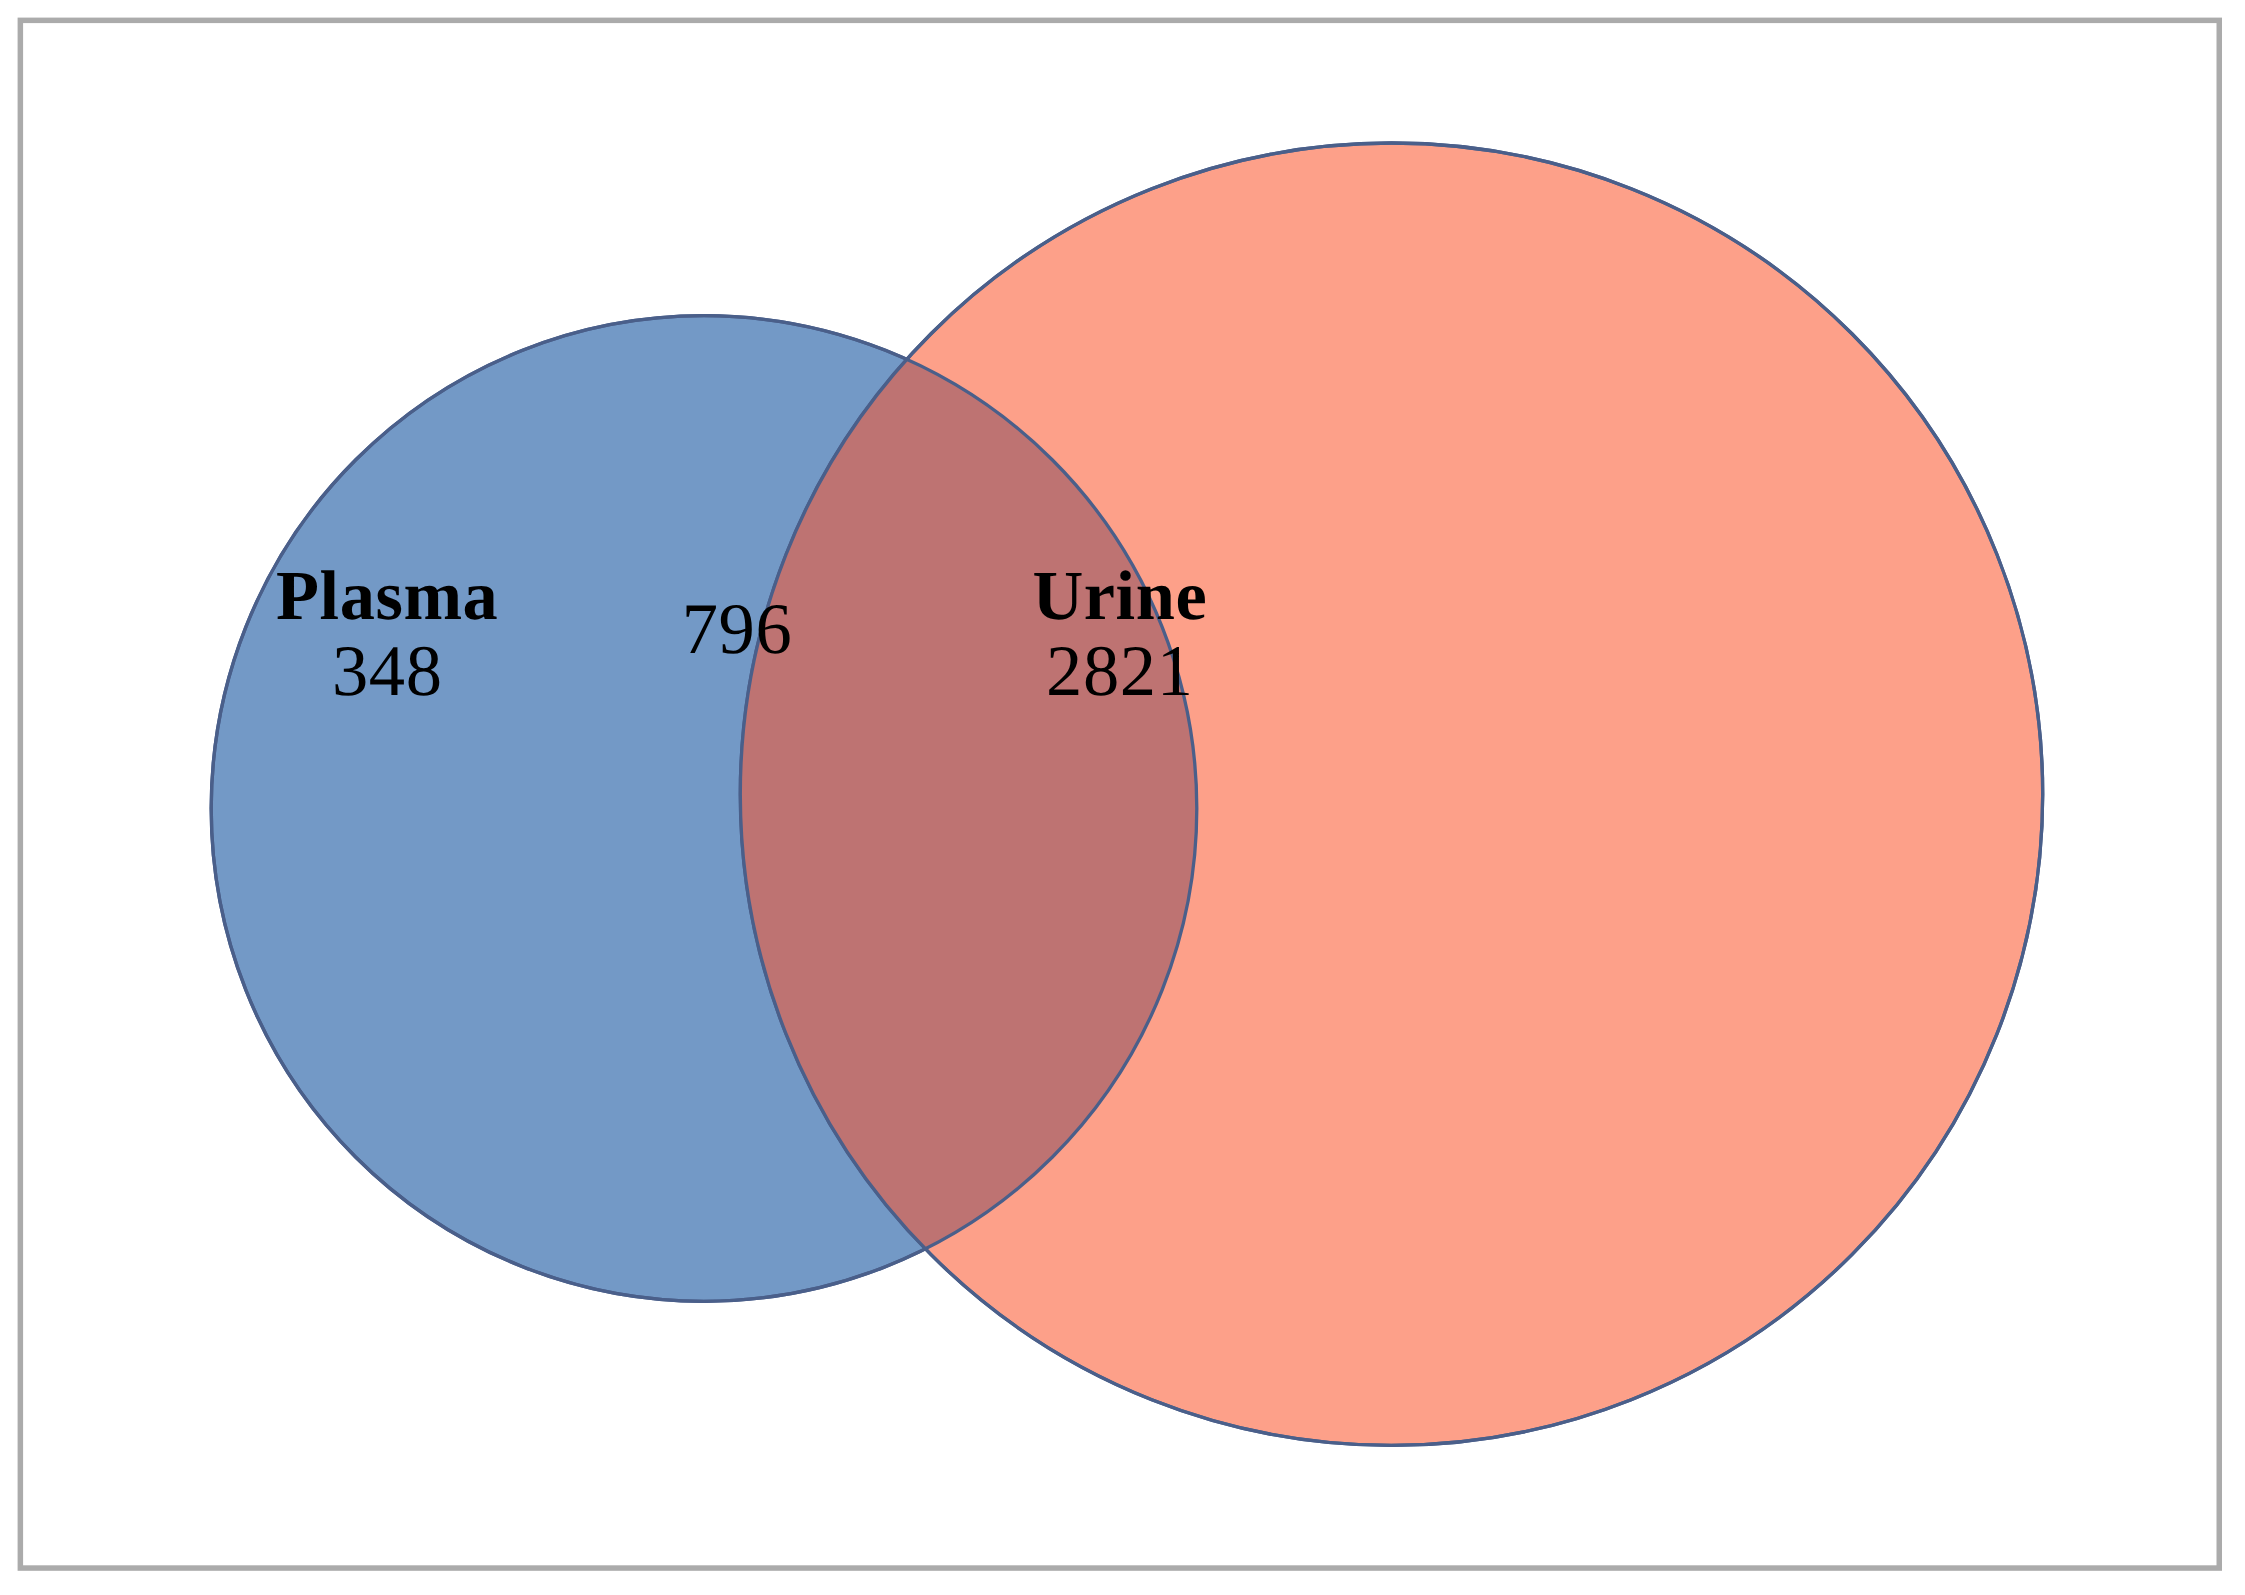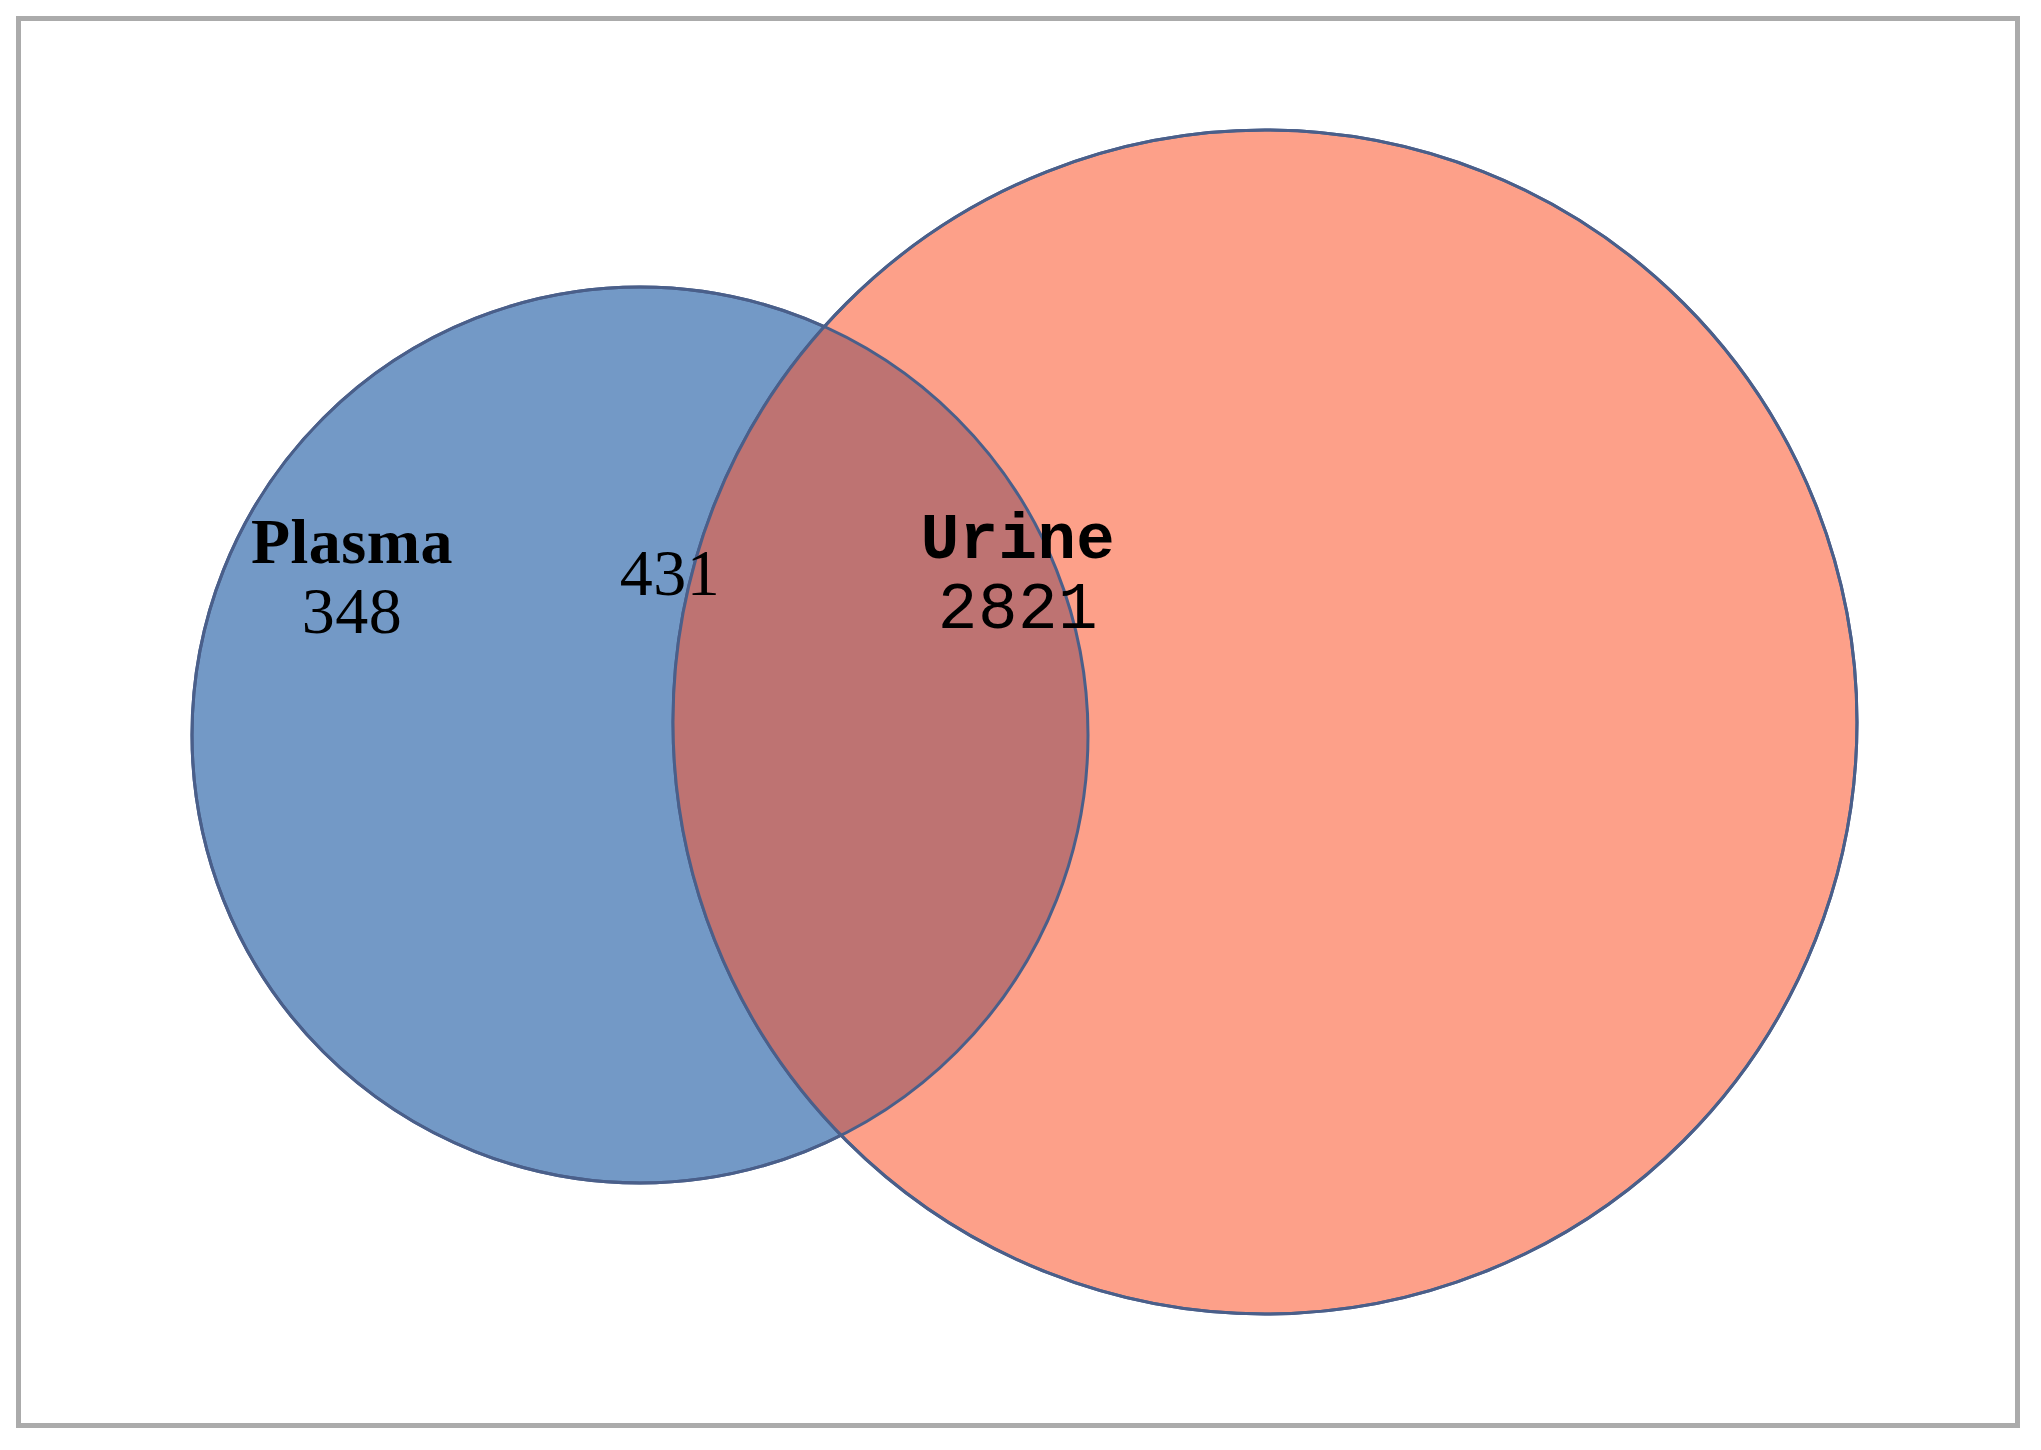--- a/index.html
+++ b/index.html
@@ -65,21 +65,20 @@
   #label-plasma {
     left: 142px;
     top: 508px;
     width: 420px;
   }
   
   #label-urine {
     left: 808px;
     top: 508px;
     width: 420px;
-    font-family: Liberation Mono, monospace;
   }
   
   #label-intersection {
     left: 485px;
     top: 538px;
     width: 370px;
   }
 </style>
 </head>
 <body>
@@ -106,21 +105,21 @@
     <circle cx="640" cy="735" r="448" fill="none" stroke="#4a5f8a" stroke-width="3"></circle>
     <circle cx="1265" cy="722" r="592" fill="none" stroke="#4a5f8a" stroke-width="3"></circle>
   </svg>
 
   <div class="venn-label" id="label-plasma">
     <div class="venn-set-name">Plasma</div>
     <div class="venn-count">348</div>
   </div>
 
   <div class="venn-label" id="label-intersection">
-    <div class="venn-count">431</div>
+    <div class="venn-count">796</div>
   </div>
 
   <div class="venn-label" id="label-urine">
     <div class="venn-set-name">Urine</div>
     <div class="venn-count">2821</div>
   </div>
 
 </div>
 
 </body></html>

